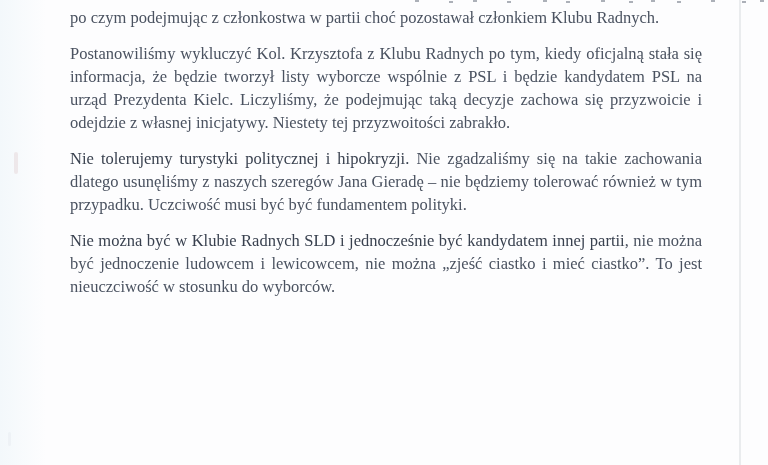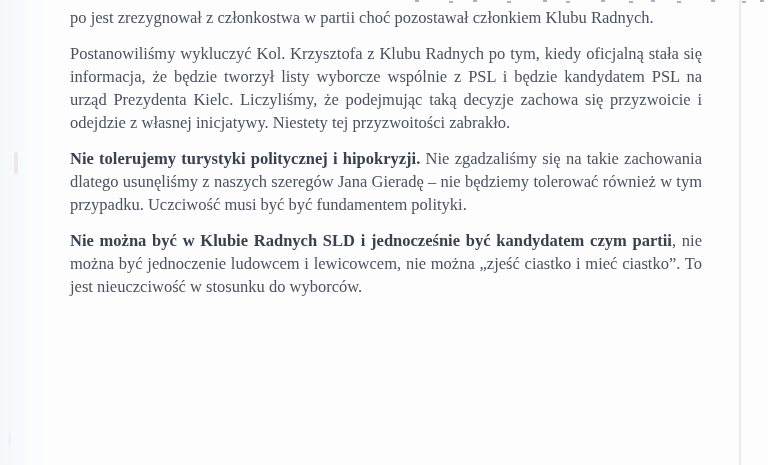--- a/index.html
+++ b/index.html
@@ -72,30 +72,30 @@
   .doc-body {
     position: absolute;
     left: 70px; top: 6px;
     width: 632px;
     color: var(--ink, #4a5260);
     font-size: 16.5px;
     line-height: 23px;
     text-align: justify;
   }
   .para { margin: 0 0 13px 0; padding: 0; }
-  .bold { font-weight: bold; color: var(--ink-bold, #39414f); }
+  .bold { font-weight: normal; color: var(--ink-bold, #39414f); }
 </style>
 </head>
 <body>
 
 <div class="page">
   <div class="edge-tint"></div>
   <div class="fold-line"></div>
   <div class="top-fragments"></div>
   <div class="smudge"></div>
   <div class="smudge-2"></div>
   <div class="doc-body" id="doc-body">
-      <p class="para"><span class="">po jest zrezygnował z członkostwa w partii choć pozostawał członkiem Klubu Radnych.</span></p>
+      <p class="para"><span class="">po czym podejmując z członkostwa w partii choć pozostawał członkiem Klubu Radnych.</span></p>
       <p class="para"><span class="">Postanowiliśmy wykluczyć Kol. Krzysztofa z Klubu Radnych po tym, kiedy oficjalną stała się informacja, że będzie tworzył listy wyborcze wspólnie z PSL i będzie kandydatem PSL na urząd Prezydenta Kielc. Liczyliśmy, że podejmując taką decyzje zachowa się przyzwoicie i odejdzie z własnej inicjatywy. Niestety tej przyzwoitości zabrakło.</span></p>
       <p class="para"><span class="bold">Nie tolerujemy turystyki politycznej i hipokryzji.</span><span class=""> Nie zgadzaliśmy się na takie zachowania dlatego usunęliśmy z naszych szeregów Jana Gieradę – nie będziemy tolerować również w tym przypadku. Uczciwość musi być być fundamentem polityki.</span></p>
-      <p class="para"><span class="bold">Nie można być w Klubie Radnych SLD i jednocześnie być kandydatem czym partii</span><span class="">, nie można być jednoczenie ludowcem i lewicowcem, nie można „zjeść ciastko i mieć ciastko”. To jest nieuczciwość w stosunku do wyborców.</span></p>
+      <p class="para"><span class="bold">Nie można być w Klubie Radnych SLD i jednocześnie być kandydatem innej partii</span><span class="">, nie można być jednoczenie ludowcem i lewicowcem, nie można „zjeść ciastko i mieć ciastko”. To jest nieuczciwość w stosunku do wyborców.</span></p>
     </div>
 </div>
 
 </body></html>

